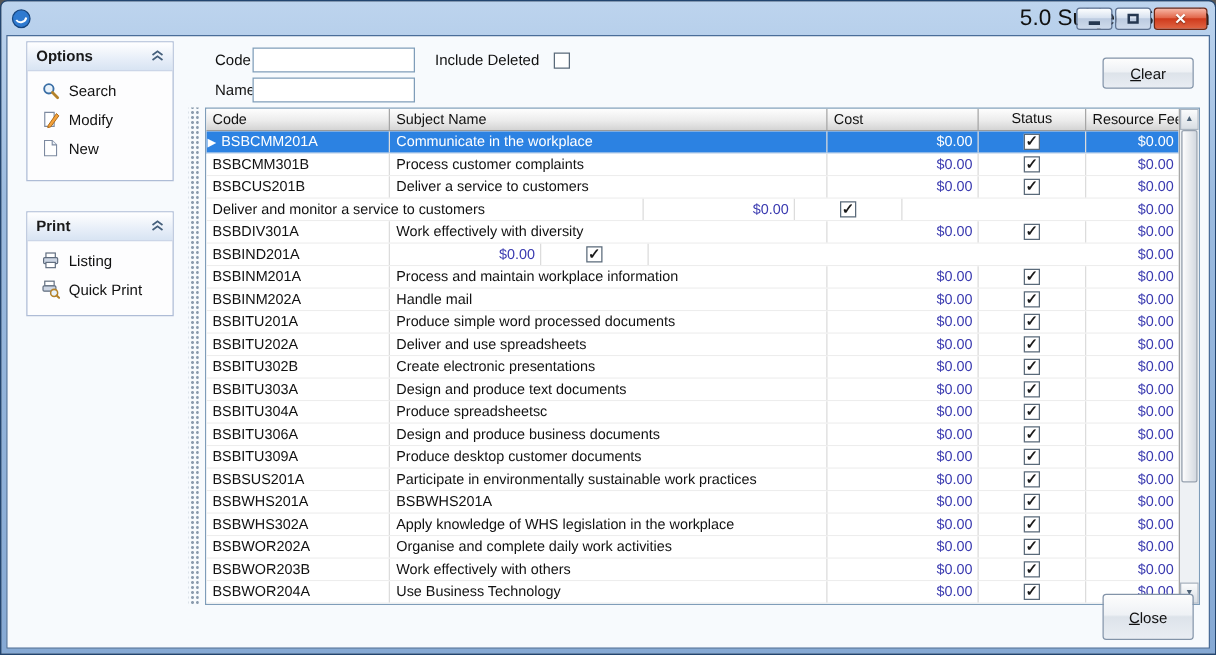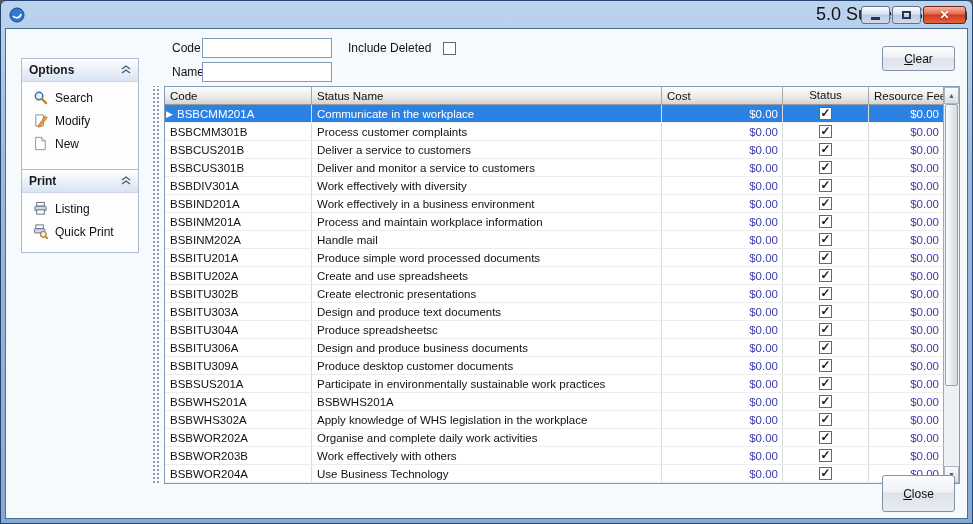--- a/index.html
+++ b/index.html
@@ -33,21 +33,21 @@
   }
   .min-bar { width: 9px; height: 3px; background: #253750; margin-top: 8px; }
   .max-box { width: 9px; height: 8px; border: 2px solid #253750; background: transparent; }
   .close-x { color:#fff; font-size: 12px; font-weight: bold; line-height: 1; text-shadow: 0 1px 1px #7a2a14; }
 
   
   .body { flex: 1; background: #f7fafd; border: 1px solid #4a6d99; position: relative; }
 
   
   .panel { position: absolute; left: 15px; width: 118px; border: 1px solid #aebcd6; background: #fdfdfe; }
-  .panel-options { top: 29px; height: 112px; }
+  .panel-options { top: 4px; height: 112px; }
   .panel-print   { top: 140px; height: 84px; }
   .panel-header {
     height: 23px; display: flex; align-items: center; justify-content: space-between;
     padding: 0 7px; border-bottom: 1px solid #ccd6e8;
     background: linear-gradient(180deg,#ffffff 0%,#e7eef8 60%,#d8e4f3 100%);
     font-size: 12px; font-weight: bold; color: #1a1a1a; cursor: pointer;
   }
   .panel-items { padding: 4px 0 4px 0; }
   .panel-item { display: flex; align-items: center; gap: 7px; padding: 4px 10px; font-size: 12px; color:#111; cursor: pointer; }
   .pi-icon { width: 16px; height: 15px; display:flex; align-items:center; justify-content:center; }
@@ -244,21 +244,21 @@
     </div>
 
     <button class="btn clear-btn">Clear</button>
 
     <div class="splitter"></div>
 
     <div class="grid">
       <div class="grid-cols">
         <div class="grid-header">
           <div class="hcell c-code">Code</div>
-          <div class="hcell c-name">Status Name</div>
+          <div class="hcell c-name">Subject Name</div>
           <div class="hcell c-cost h-cost" style="text-align:left;color:#111;">Cost</div>
           <div class="hcell c-status h-status" style="display:block;">Status</div>
           <div class="hcell c-fee" style="text-align:left;color:#111;">Resource Fee</div>
         </div>
         <div class="grid-body">
             <div class="grid-row selected">
     <div class="cell c-code"><span class="row-marker">▶</span><span>BSBCMM201A</span></div>
     <div class="cell c-name">Communicate in the workplace</div>
     <div class="cell c-cost">$0.00</div>
     <div class="cell c-status">
@@ -278,40 +278,38 @@
             <div class="grid-row">
     <div class="cell c-code"><span class="row-marker"></span><span>BSBCUS201B</span></div>
     <div class="cell c-name">Deliver a service to customers</div>
     <div class="cell c-cost">$0.00</div>
     <div class="cell c-status">
                 <span class="checkbox checked">✓</span>
               </div>
     <div class="cell c-fee">$0.00</div>
   </div>
             <div class="grid-row">
-    <div class="cell c-code"><span class="row-marker"></span><span>BSBCUS301B</span></div>
     <div class="cell c-name">Deliver and monitor a service to customers</div>
     <div class="cell c-cost">$0.00</div>
     <div class="cell c-status">
                 <span class="checkbox checked">✓</span>
               </div>
     <div class="cell c-fee">$0.00</div>
   </div>
             <div class="grid-row">
     <div class="cell c-code"><span class="row-marker"></span><span>BSBDIV301A</span></div>
     <div class="cell c-name">Work effectively with diversity</div>
     <div class="cell c-cost">$0.00</div>
     <div class="cell c-status">
                 <span class="checkbox checked">✓</span>
               </div>
     <div class="cell c-fee">$0.00</div>
   </div>
             <div class="grid-row">
     <div class="cell c-code"><span class="row-marker"></span><span>BSBIND201A</span></div>
-    <div class="cell c-name">Work effectively in a business environment</div>
     <div class="cell c-cost">$0.00</div>
     <div class="cell c-status">
                 <span class="checkbox checked">✓</span>
               </div>
     <div class="cell c-fee">$0.00</div>
   </div>
             <div class="grid-row">
     <div class="cell c-code"><span class="row-marker"></span><span>BSBINM201A</span></div>
     <div class="cell c-name">Process and maintain workplace information</div>
     <div class="cell c-cost">$0.00</div>
@@ -333,21 +331,21 @@
     <div class="cell c-code"><span class="row-marker"></span><span>BSBITU201A</span></div>
     <div class="cell c-name">Produce simple word processed documents</div>
     <div class="cell c-cost">$0.00</div>
     <div class="cell c-status">
                 <span class="checkbox checked">✓</span>
               </div>
     <div class="cell c-fee">$0.00</div>
   </div>
             <div class="grid-row">
     <div class="cell c-code"><span class="row-marker"></span><span>BSBITU202A</span></div>
-    <div class="cell c-name">Create and use spreadsheets</div>
+    <div class="cell c-name">Deliver and use spreadsheets</div>
     <div class="cell c-cost">$0.00</div>
     <div class="cell c-status">
                 <span class="checkbox checked">✓</span>
               </div>
     <div class="cell c-fee">$0.00</div>
   </div>
             <div class="grid-row">
     <div class="cell c-code"><span class="row-marker"></span><span>BSBITU302B</span></div>
     <div class="cell c-name">Create electronic presentations</div>
     <div class="cell c-cost">$0.00</div>

